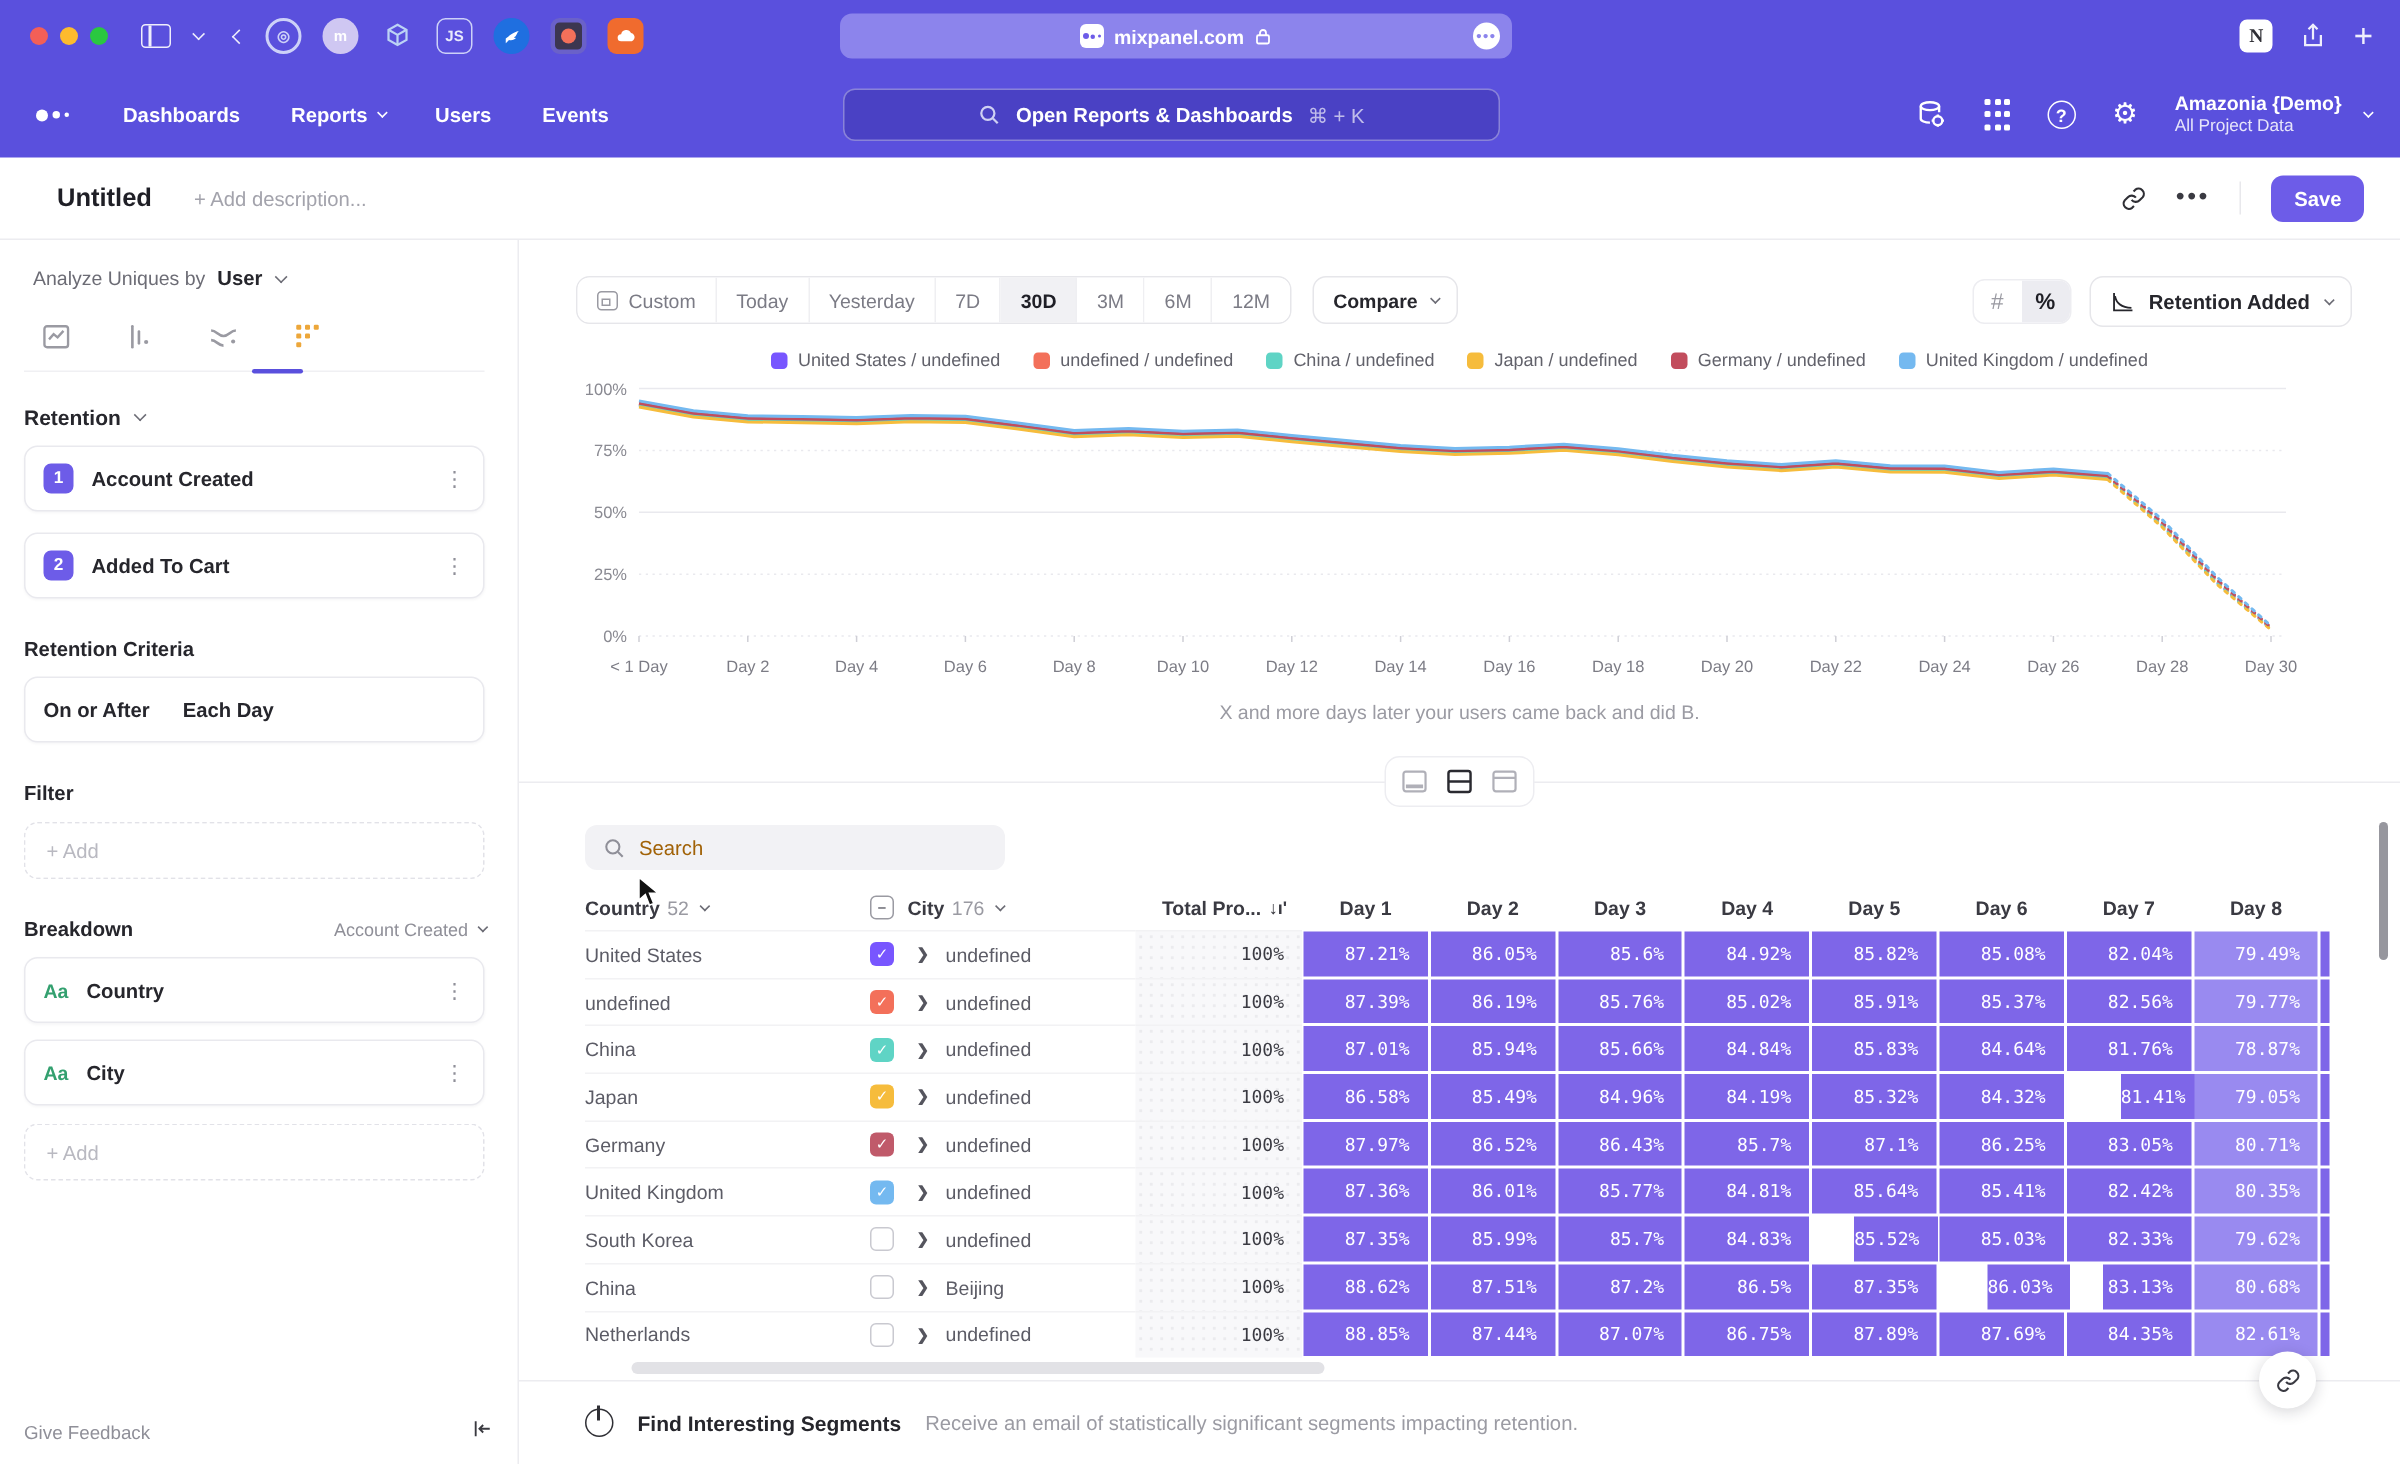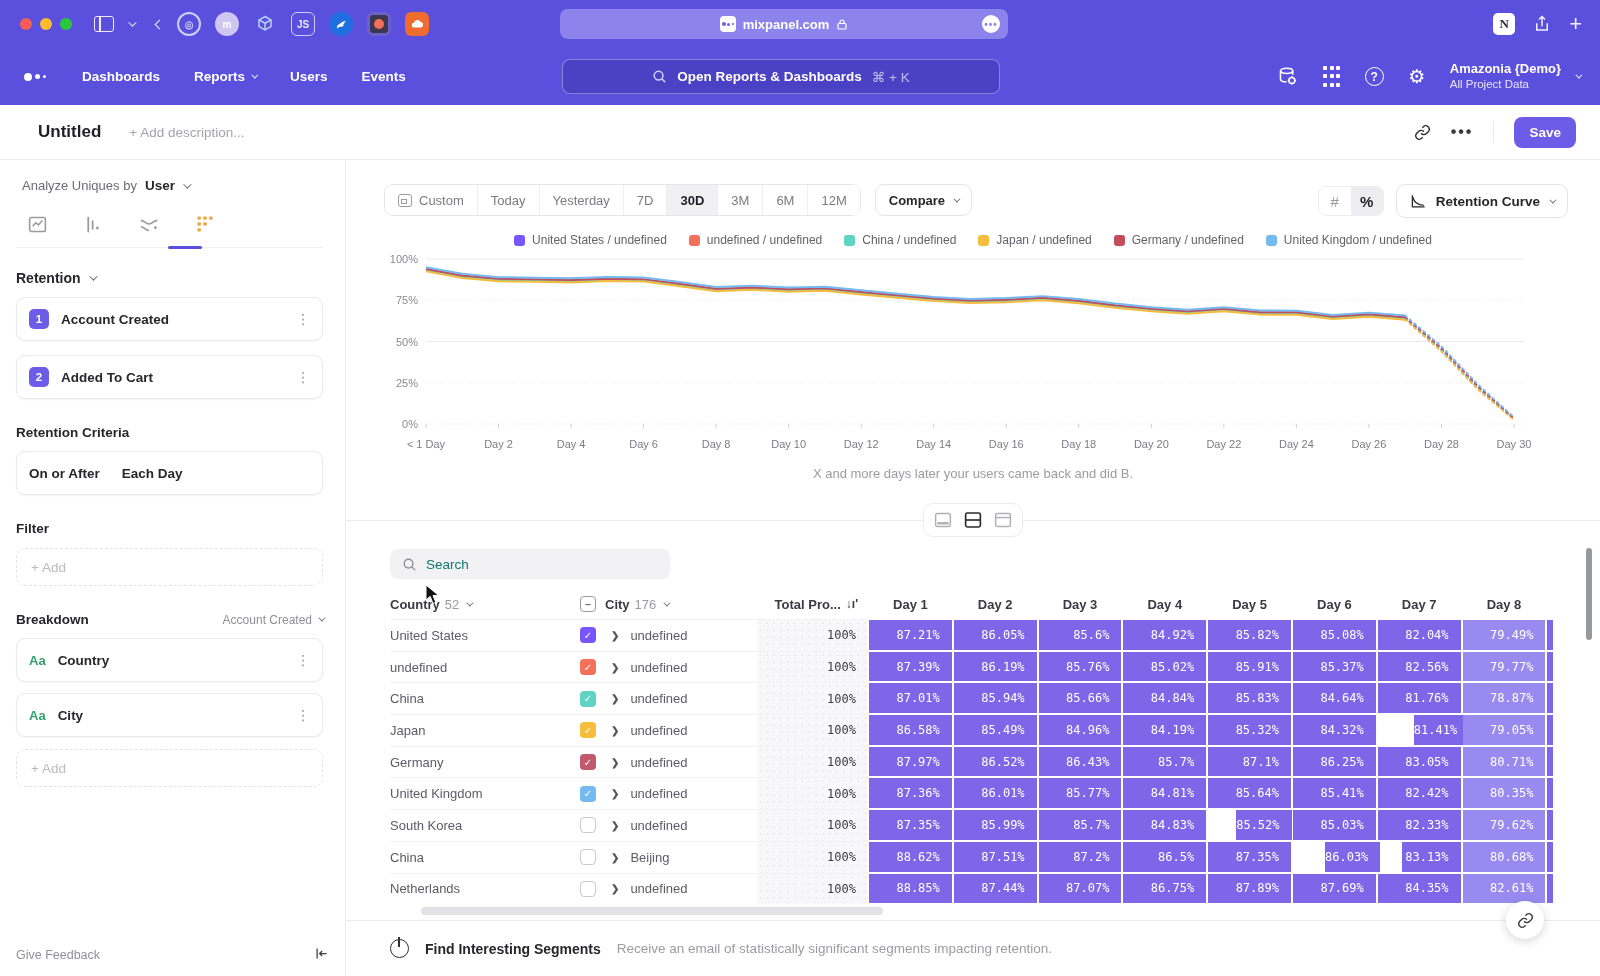--- a/index.html
+++ b/index.html
@@ -115,21 +115,21 @@
   
   .vt-row { position:relative; margin-top:22px; height:34px;}
   .vt-row .hline { position:absolute; top:50%; left:0; right:0; height:1px; background:#ececf0;}
   .vt-group { position:absolute; left:50%; transform:translateX(-50%); top:0; background:#fff; border:1px solid #ededf1;
     border-radius:10px; display:flex; gap:6px; padding:5px 7px;}
   .vt { width:24px; height:22px; display:flex; align-items:center; justify-content:center; color:#b0b0b8;}
   .vt.active{ color:#2a2a30;}
 
   
   .search-input { margin:12px 0 0 44px; width:280px; height:30px; background:#f2f2f5; border-radius:8px;
-    display:flex; align-items:center; gap:9px; padding:0 12px; color:#0f766e; font-size:13.5px;}
+    display:flex; align-items:center; gap:9px; padding:0 12px; color:#a16207; font-size:13.5px;}
   .tgrid { margin-left:44px; margin-top:10px; display:grid;
     grid-template-columns:190px 177px 111px repeat(8, 84.8px) 8px; }
   .th { font-size:13px; font-weight:bold; color:#3a3a42; height:30px; display:flex; align-items:center;}
   .th .cnt { color:#9a9aa2; font-weight:400; margin-left:5px;}
   .th.num { justify-content:center;}
   .th.total { justify-content:flex-end; padding-right:10px; gap:5px;}
   .sort-ic { font-size:12px; color:#3a3a42; font-weight:bold;}
   .t-row { display:contents; }
   .tc { height:31.7px; display:flex; align-items:center; font-size:13px; color:#5c5c66; border-top:1px solid #f2f2f4;}
   .tc.city { gap:9px; }
@@ -411,21 +411,21 @@
     <div class="tb-right">
       <div class="np-toggle">
         <span class="np-seg">#</span>
         <span class="np-seg active">%</span>
       </div>
       <button class="charttype-btn">
         <svg width="17" height="15" viewBox="0 0 24 22" fill="none" stroke="#26262c" stroke-width="1.8">
             <path d="M3 2v17h18"></path>
             <path d="M4 5c1 7 7 11 16 11.5"></path>
           </svg>
-        <span>Retention Curve</span>
+        <span>Retention Added</span>
         <span class="chev down g" style="width:5px;height:5px;"></span>
       </button>
     </div>
 
     <div class="legend" id="legend">
         <span class="lg-item">
      <span class="lg-sw" style="background:#7856ff"></span>United States / undefined</span>
         <span class="lg-item">
      <span class="lg-sw" style="background:#f3705a"></span>undefined / undefined</span>
         <span class="lg-item">

